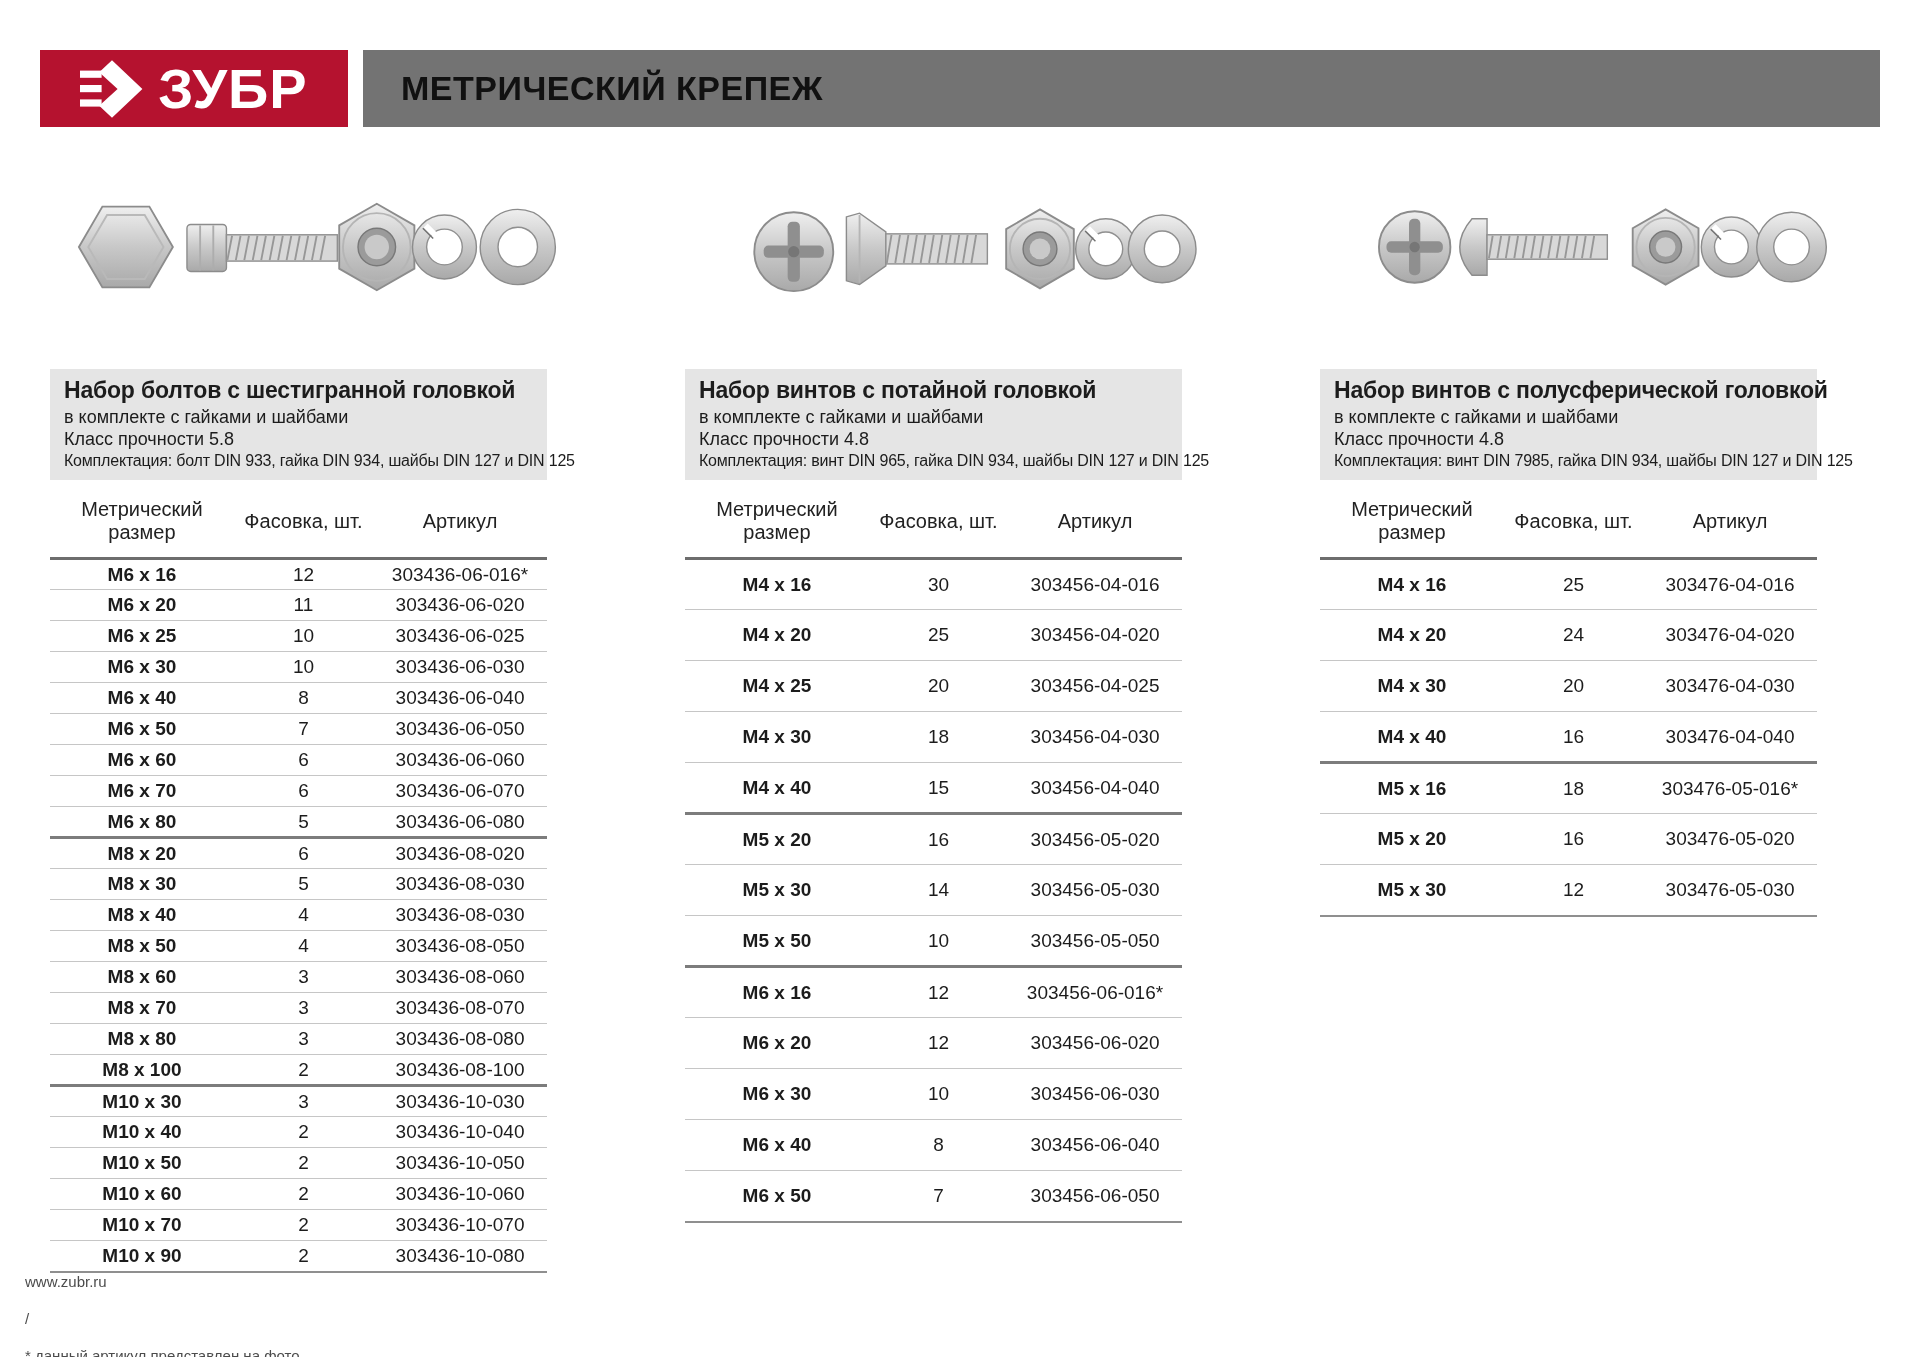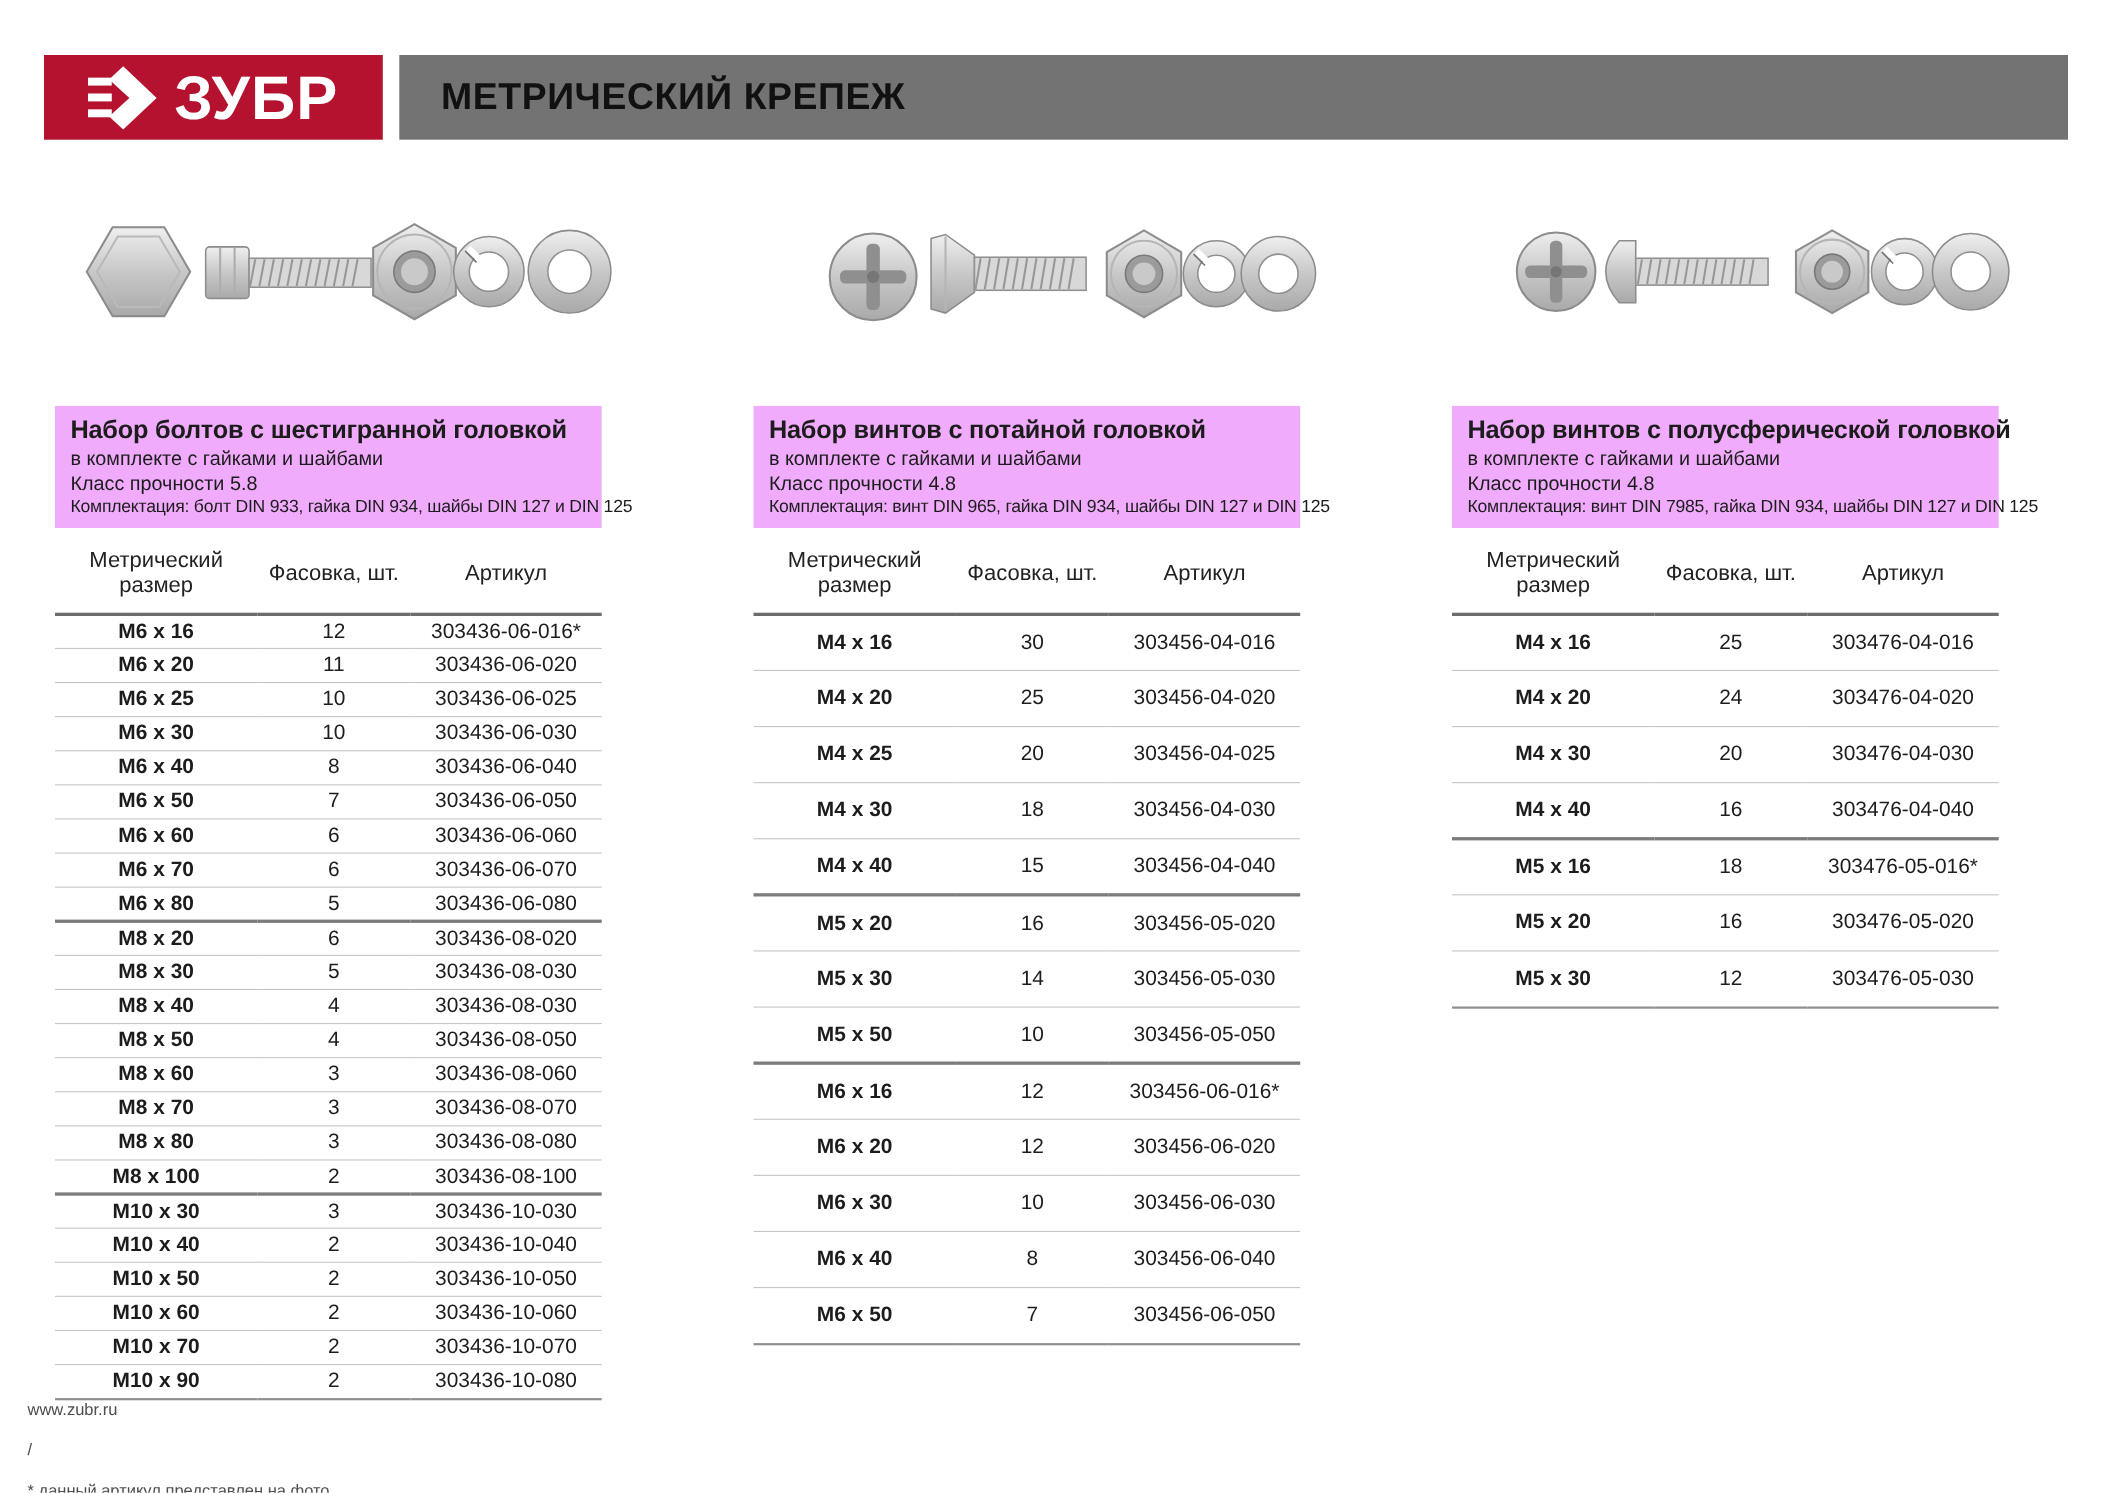--- a/index.html
+++ b/index.html
@@ -32,21 +32,21 @@
   }
   .banner-title { font-size: 34px; font-weight: bold; letter-spacing: 0.5px; color: #111; }
 
   
   .columns { display: flex; gap: 138px; padding: 0 40px 0 50px; margin-top: 40px; }
   .col { flex: 0 0 497px; width: 497px; }
 
   .photo { height: 160px; }
   .photo svg { width: 104%; height: 100%; margin-left: -4px; }
 
-  .head-box { background: #f0abfc; margin-top: 42px; padding: 7px 14px 8px; }
+  .head-box { background: #e5e5e5; margin-top: 42px; padding: 7px 14px 8px; }
   .head-title {
     font-size: 23px; font-weight: bold; line-height: 28px;
     white-space: nowrap; letter-spacing: -0.2px; margin-bottom: 2px;
   }
   .head-line { font-size: 18px; line-height: 22px; white-space: nowrap; }
   .head-line--contents { font-size: 16px; letter-spacing: -0.2px; }
 
   
   table { width: 100%; border-collapse: collapse; table-layout: fixed; }
   col.c-size { width: 37%; }

